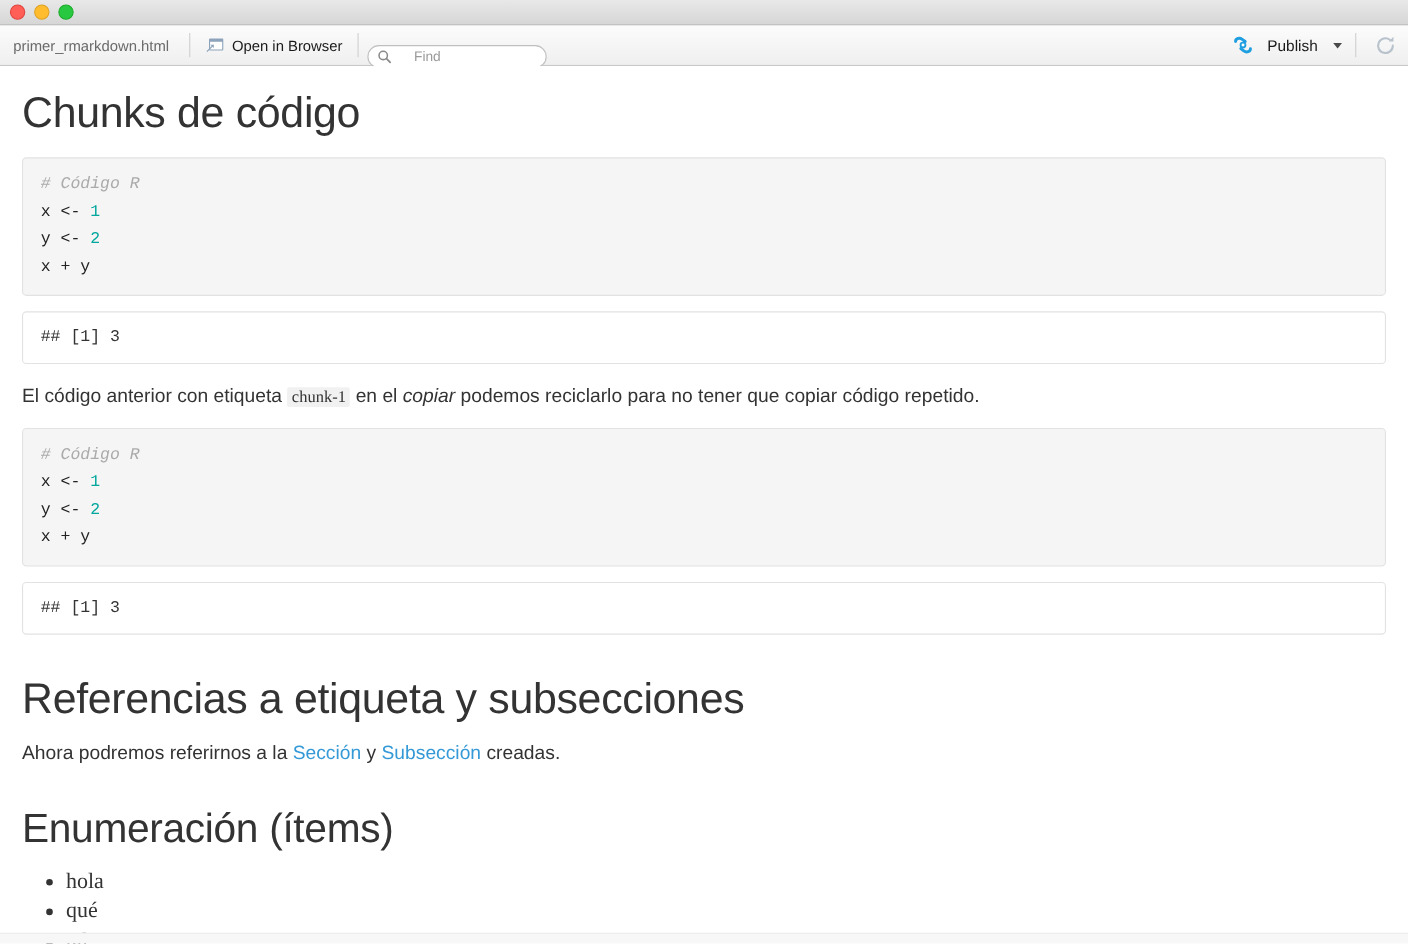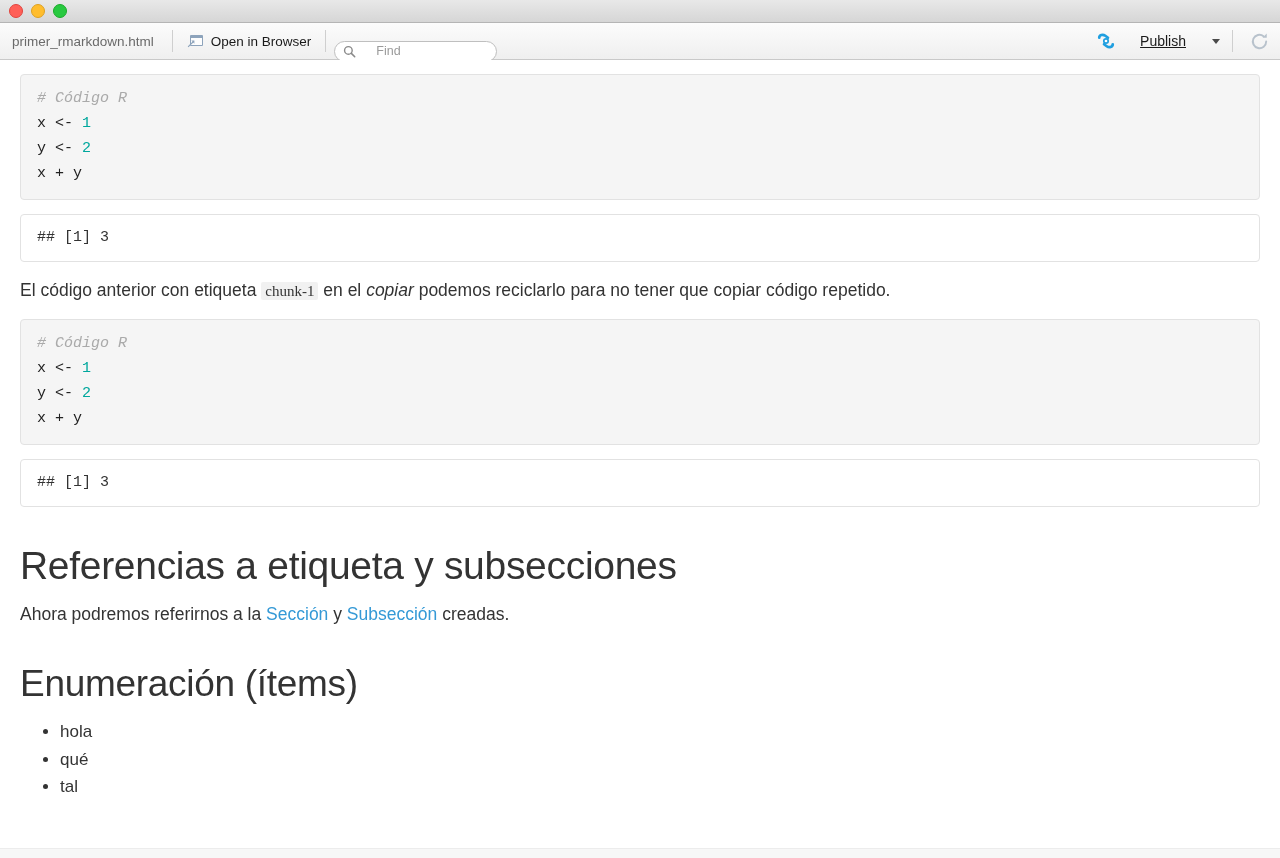--- a/index.html
+++ b/index.html
@@ -117,26 +117,25 @@
     font-family: "Liberation Sans", sans-serif;
     color: #333;
     width: 100%;
     background: transparent;
   }
   .searchbox input::placeholder { color: #9a9a9a; }
   .tb-spacer { flex: 1 1 auto; }
   .publish-btn {
     display: flex;
     align-items: center;
-    gap: 23px;
+    gap: 11px;
     font-size: 14px;
     color: #1a1a1a;
     padding: 2px 4px;
     cursor: default;
-    text-decoration: underline;
   }
   .caret-down {
     width: 0; height: 0;
     border-left: 4.5px solid transparent;
     border-right: 4.5px solid transparent;
     border-top: 5px solid #4a4a4a;
     margin-left: 3px;
   }
   .refresh-btn {
     margin-left: 6px;
@@ -218,23 +217,24 @@
   }
   .cmt { color: #aaaaaa; font-style: italic; }
   .num { color: #00a79d; }
 
   ul.doc-ul {
     margin: 12px 0 0 0;
     padding-left: 40px;
     list-style-type: disc;
   }
   ul.doc-ul li {
-    font-size: 17px;
+    font-size: 20px;
     color: #333;
     line-height: 27.5px;
+    font-family: Liberation Serif, serif;
   }
   .bottom-strip {
     position: absolute;
     left: 0; right: 0; bottom: 0;
     height: 9px;
     background: #f7f7f7;
     border-top: 1px solid #ececec;
   }
 </style>
 </head>
@@ -293,20 +293,21 @@
   <div class="refresh-btn">
     <svg width="21" height="21" viewBox="0 0 22 22">
       <path d="M18 11 A7 7 0 1 1 15.2 5.4" stroke="#b8c2cc" stroke-width="2" fill="none" stroke-linecap="round"></path>
       <path d="M18.6 2.6 L18.6 7.0 L14.2 7.0 Z" fill="#b8c2cc"></path>
     </svg>
   </div>
 </div>
 
 <div class="content">
 
+  <h1 class="doc-h1">Chunks de código</h1>
 
   <pre class="codeblock"><span class="cmt"># Código R</span>
 <span>x &lt;- </span><span class="num">1</span>
 <span>y &lt;- </span><span class="num">2</span>
 <span>x + y</span></pre>
 
   <pre class="outputblock">## [1] 3</pre>
 
   <p class="doc-p"><span>El código anterior con etiqueta </span><code class="inline">chunk-1</code><span> en el </span><em class="it">copiar</em><span> podemos reciclarlo para no tener que copiar código repetido.</span></p>
 

